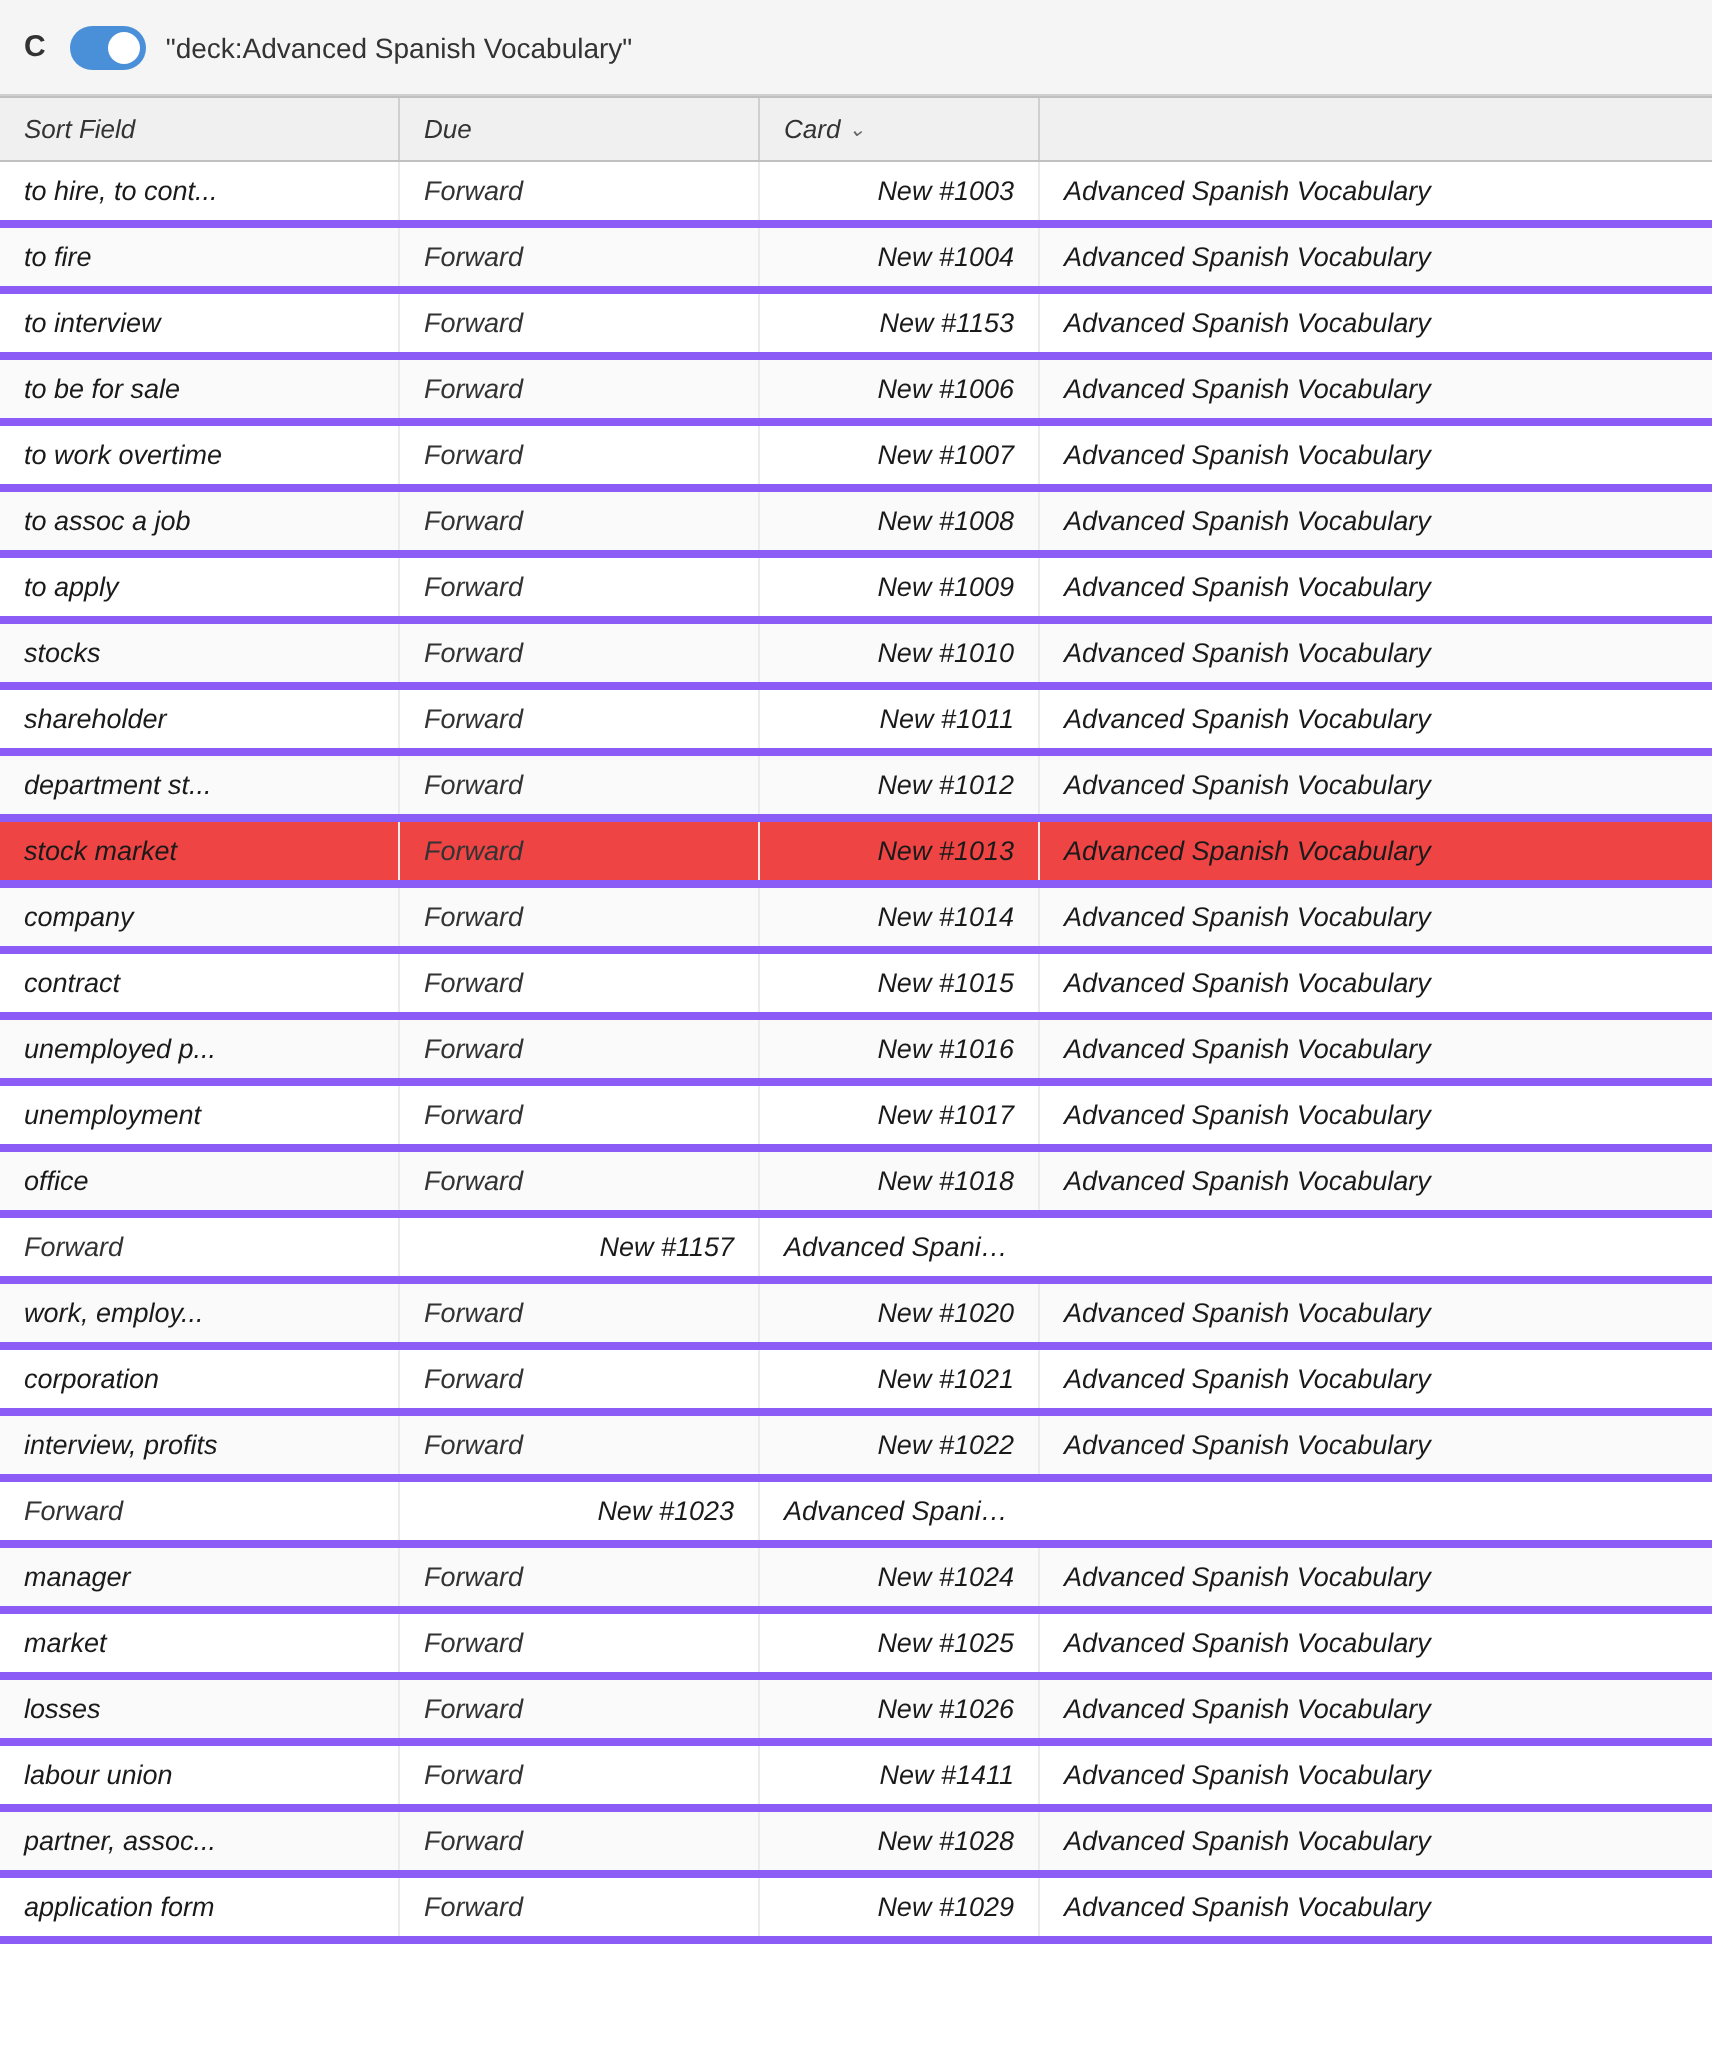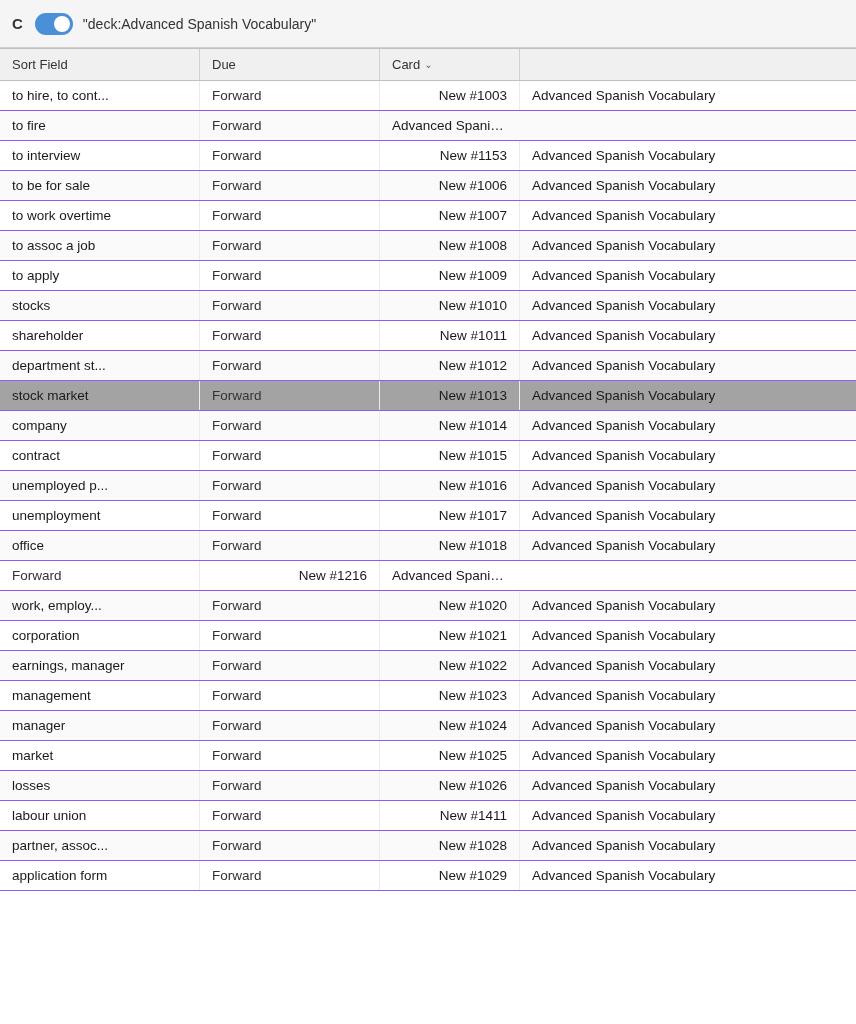--- a/index.html
+++ b/index.html
@@ -55,20 +55,21 @@
       margin-right: 2px;
     }
 
     .search-text {
       font-size: 14px;
       color: #333;
     }
 
     .table-container {
       width: 100%;
+      font-style: italic;
     }
 
     .table-header {
       display: grid;
       grid-template-columns: 200px 180px 140px 1fr;
       background: #f0f0f0;
       border-bottom: 1px solid #c0c0c0;
       border-top: 1px solid #c0c0c0;
     }
 
@@ -88,33 +89,33 @@
     }
 
     .sort-arrow {
       font-size: 10px;
       color: #666;
     }
 
     .table-row {
       display: grid;
       grid-template-columns: 200px 180px 140px 1fr;
-      border-bottom: 1px solid #8b5cf6;
+      border-bottom: 4px solid #8b5cf6;
     }
 
     .table-row:nth-child(odd) {
       background: #ffffff;
     }
 
     .table-row:nth-child(even) {
       background: #fafafa;
     }
 
     .table-row.selected {
-      background: #a3a3a3;
+      background: #ef4444;
     }
 
     .table-cell {
       padding: 7px 12px;
       font-size: 13.5px;
       color: #1a1a1a;
       border-right: 1px solid #ebebeb;
       white-space: nowrap;
       overflow: hidden;
       text-overflow: ellipsis;
@@ -166,20 +167,21 @@
   <div id="table-body">
       <div class="table-row">
         <div class="table-cell sort-field-col">to hire, to cont...</div>
         <div class="table-cell card-col">Forward</div>
         <div class="table-cell due-col">New #1003</div>
         <div class="table-cell deck-col">Advanced Spanish Vocabulary</div>
       </div>
       <div class="table-row">
         <div class="table-cell sort-field-col">to fire</div>
         <div class="table-cell card-col">Forward</div>
+        <div class="table-cell due-col">New #1004</div>
         <div class="table-cell deck-col">Advanced Spanish Vocabulary</div>
       </div>
       <div class="table-row">
         <div class="table-cell sort-field-col">to interview</div>
         <div class="table-cell card-col">Forward</div>
         <div class="table-cell due-col">New #1153</div>
         <div class="table-cell deck-col">Advanced Spanish Vocabulary</div>
       </div>
       <div class="table-row">
         <div class="table-cell sort-field-col">to be for sale</div>
@@ -254,43 +256,42 @@
         <div class="table-cell deck-col">Advanced Spanish Vocabulary</div>
       </div>
       <div class="table-row">
         <div class="table-cell sort-field-col">office</div>
         <div class="table-cell card-col">Forward</div>
         <div class="table-cell due-col">New #1018</div>
         <div class="table-cell deck-col">Advanced Spanish Vocabulary</div>
       </div>
       <div class="table-row">
         <div class="table-cell card-col">Forward</div>
-        <div class="table-cell due-col">New #1216</div>
+        <div class="table-cell due-col">New #1157</div>
         <div class="table-cell deck-col">Advanced Spanish Vocabulary</div>
       </div>
       <div class="table-row">
         <div class="table-cell sort-field-col">work, employ...</div>
         <div class="table-cell card-col">Forward</div>
         <div class="table-cell due-col">New #1020</div>
         <div class="table-cell deck-col">Advanced Spanish Vocabulary</div>
       </div>
       <div class="table-row">
         <div class="table-cell sort-field-col">corporation</div>
         <div class="table-cell card-col">Forward</div>
         <div class="table-cell due-col">New #1021</div>
         <div class="table-cell deck-col">Advanced Spanish Vocabulary</div>
       </div>
       <div class="table-row">
-        <div class="table-cell sort-field-col">earnings, manager</div>
+        <div class="table-cell sort-field-col">interview, profits</div>
         <div class="table-cell card-col">Forward</div>
         <div class="table-cell due-col">New #1022</div>
         <div class="table-cell deck-col">Advanced Spanish Vocabulary</div>
       </div>
       <div class="table-row">
-        <div class="table-cell sort-field-col">management</div>
         <div class="table-cell card-col">Forward</div>
         <div class="table-cell due-col">New #1023</div>
         <div class="table-cell deck-col">Advanced Spanish Vocabulary</div>
       </div>
       <div class="table-row">
         <div class="table-cell sort-field-col">manager</div>
         <div class="table-cell card-col">Forward</div>
         <div class="table-cell due-col">New #1024</div>
         <div class="table-cell deck-col">Advanced Spanish Vocabulary</div>
       </div>

